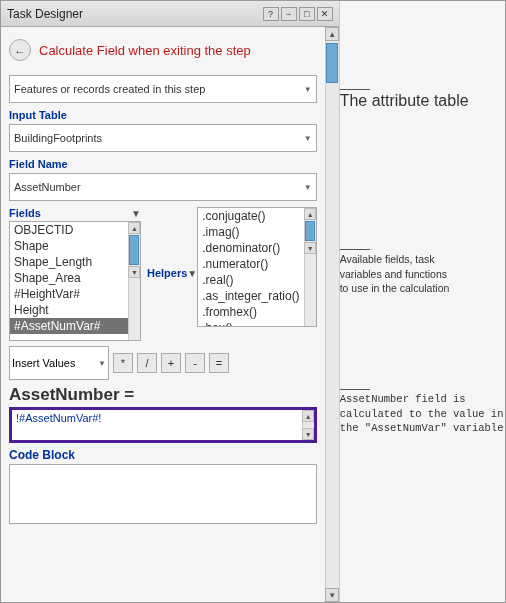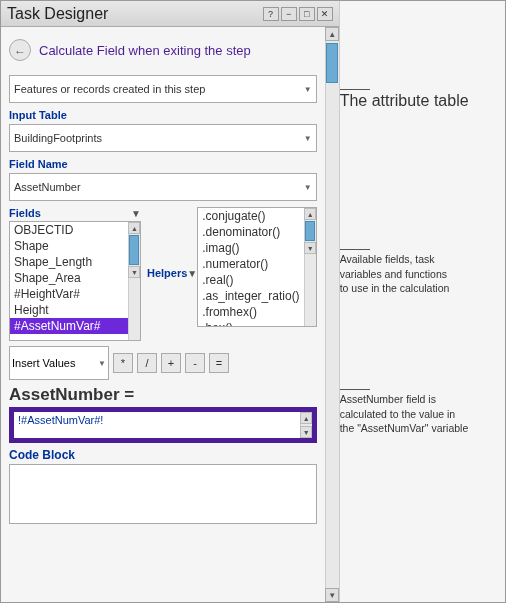--- a/index.html
+++ b/index.html
@@ -28,21 +28,21 @@
     .title-bar {
       background: linear-gradient(to bottom, #e8e8e8, #d4d4d4);
       border-bottom: 1px solid #aaa;
       padding: 4px 6px;
       display: flex;
       align-items: center;
       justify-content: space-between;
       height: 26px;
     }
     .title-bar-left {
-      font-size: 16px;
+      font-size: 12px;
       font-weight: normal;
       color: #222;
     }
     .title-bar-controls {
       display: flex;
       gap: 2px;
       align-items: center;
     }
     .title-btn {
       width: 16px;
@@ -103,21 +103,21 @@
       background: #e8e8e8;
       display: flex;
       align-items: center;
       justify-content: center;
       cursor: pointer;
       font-size: 12px;
       color: #555;
     }
     .step-title {
       font-size: 13px;
-      color: #4c1d95;
+      color: #b91c1c;
       font-weight: normal;
     }
     .section-label {
       font-size: 11px;
       color: #003399;
       font-weight: bold;
       margin-bottom: 3px;
       margin-top: 6px;
     }
     .dropdown {
@@ -164,21 +164,21 @@
     .filter-icon {
       font-size: 10px;
       color: #555;
     }
     .list-item {
       padding: 1px 4px;
       color: #333;
       cursor: pointer;
     }
     .list-item.selected {
-      background: #6d28d9;
+      background: #737373;
       color: white;
     }
     .list-box-with-scroll {
       display: flex;
       border: 1px solid #aaa;
       height: 120px;
     }
     .list-box-inner {
       flex: 1;
       overflow: hidden;
@@ -242,21 +242,21 @@
     }
     .expr-label {
       font-size: 17px;
       color: #333;
       font-weight: bold;
       margin-top: 5px;
       margin-bottom: 2px;
     }
     .expr-box {
       display: flex;
-      border: 5px solid #4c1d95;
+      border: 3px solid #4c1d95;
       height: 36px;
     }
     .expr-inner {
       flex: 1;
       background: white;
       padding: 2px 4px;
       font-size: 11px;
       color: #003399;
       overflow: hidden;
     }
@@ -358,22 +358,22 @@
             </div>
 
             <div class="helpers-col">
               <div class="col-header">
                 <span>Helpers</span>
                 <span class="filter-icon">▼</span>
               </div>
               <div class="list-box-with-scroll">
                 <div class="list-box-inner">
                   <div class="list-item">.conjugate()</div>
+                  <div class="list-item">.imag()</div>
                   <div class="list-item">.denominator()</div>
-                  <div class="list-item">.imag()</div>
                   <div class="list-item">.numerator()</div>
                   <div class="list-item">.real()</div>
                   <div class="list-item">.as_integer_ratio()</div>
                   <div class="list-item">.fromhex()</div>
                   <div class="list-item">.hex()</div>
                 </div>
                 <div class="list-scrollbar">
                   <div class="list-scroll-arrow">▲</div>
                   <div class="list-scroll-thumb" style="height:20px;"></div>
                   <div class="list-scroll-arrow">▼</div>
@@ -422,18 +422,18 @@
       <div style="border-top:1px solid #555; width:30px; margin-left:0; margin-bottom:2px;"></div>
       <span style="font-size:16px; color:#333;">The attribute table</span>
     </div>
 
 
     <div style="position:absolute; top:248px; left:0; right:0;">
       <div style="border-top:1px solid #555; width:30px; margin-bottom:2px;"></div>
       <span style="font-size:10.5px; color:#333; line-height:1.4;">Available fields, task<br>variables and functions<br>to use in the calculation</span>
     </div>
 
-    <div style="position:absolute; top:388px; left:0; right:0;">
+    <div style="position:absolute; top:388px; left:0; right:0;font-family:Liberation Mono, monospace;">
       <div style="border-top:1px solid #555; width:30px; margin-bottom:2px;"></div>
       <span style="font-size:10.5px; color:#333; line-height:1.4;">AssetNumber field is<br>calculated to the value in<br>the "AssetNumVar" variable</span>
     </div>
   </div>
 </div>
 
 </body></html>

